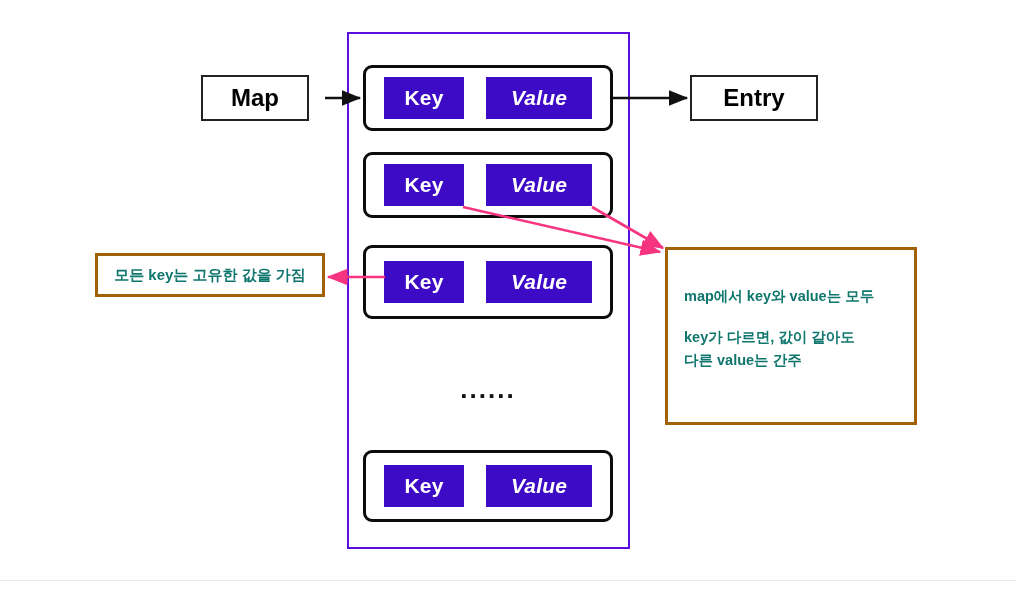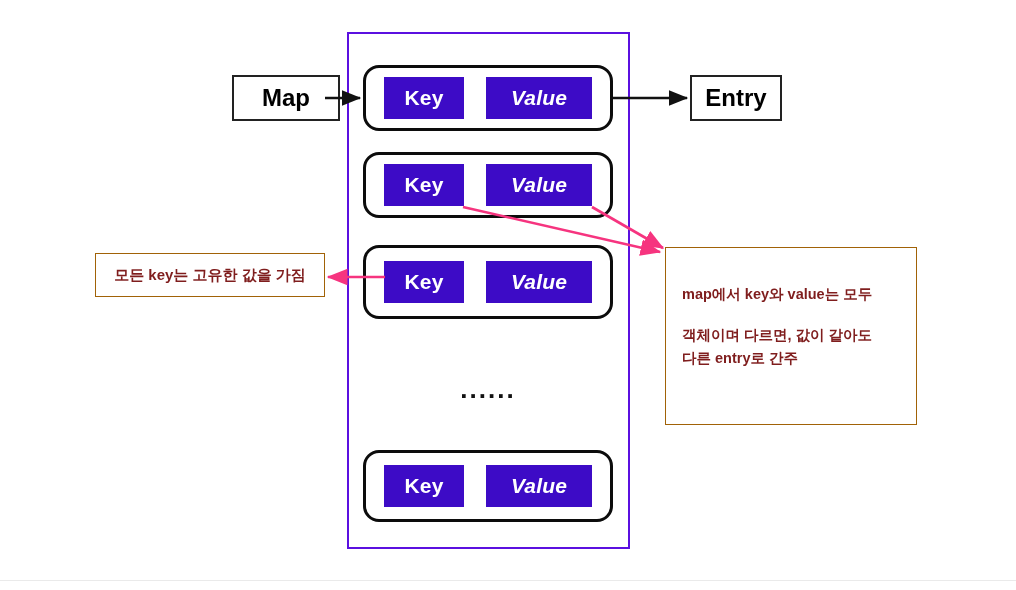--- a/index.html
+++ b/index.html
@@ -45,21 +45,21 @@
     background: #ffffff;
     box-sizing: border-box;
   }
 
   
   .entry-row {
     position: absolute;
     left: 363px;
     width: 250px;
     border: 3px solid #0c0c0c;
-    border-radius: 16px;
+    border-radius: 9px;
     background: #ffffff;
     box-sizing: border-box;
     display: flex;
     align-items: center;
     justify-content: center;
     gap: 22px;
   }
   .entry-row.r1 { top: 65px;  height: 66px; }
   .entry-row.r2 { top: 152px; height: 66px; }
   .entry-row.r3 { top: 245px; height: 74px; }
@@ -98,30 +98,30 @@
     border: 2px solid #222222;
     background: #ffffff;
     box-sizing: border-box;
     display: flex;
     align-items: center;
     justify-content: center;
     font-size: 24px;
     font-weight: bold;
     color: #000000;
   }
-  .box-map   { left: 232px; top: 75px; width: 108px; height: 46px; }
-  .box-entry { left: 690px; top: 75px; width: 92px; height: 46px; }
+  .box-map   { left: 201px; top: 75px; width: 108px; height: 46px; }
+  .box-entry { left: 690px; top: 75px; width: 128px; height: 46px; }
 
   
   .note {
     position: absolute;
-    border: 1px solid #a16207;
-    background: #ffffff;
-    box-sizing: border-box;
-    color: #7f1d1d;
+    border: 3px solid #a16207;
+    background: #ffffff;
+    box-sizing: border-box;
+    color: #0f766e;
   }
   .note-left {
     left: 95px;
     top: 253px;
     width: 230px;
     height: 44px;
     display: flex;
     align-items: center;
     justify-content: center;
     font-size: 15px;
@@ -180,22 +180,22 @@
 
   <div class="plain-box box-map">Map</div>
 
   <div class="plain-box box-entry">Entry</div>
 
   <div class="note note-left">모든 key는 고유한 값을 가짐</div>
 
   <div class="note note-right">
     <p>map에서 key와 value는 모두</p>
     <div class="para-gap"></div>
-    <p>객체이며 다르면, 값이 같아도</p>
-    <p>다른 entry로 간주</p>
+    <p>key가 다르면, 값이 같아도</p>
+    <p>다른 value는 간주</p>
   </div>
 
   <svg id="arrows" viewBox="0 0 1016 590" xmlns="http://www.w3.org/2000/svg">
     <defs>
       <marker id="arrow-black" markerWidth="9" markerHeight="9" refX="7.5" refY="3.2" orient="auto" markerUnits="strokeWidth">
         <path d="M0,0 L8,3.2 L0,6.4 z" fill="#111111"></path>
       </marker>
       <marker id="arrow-pink" markerWidth="9" markerHeight="9" refX="7.5" refY="3.2" orient="auto" markerUnits="strokeWidth">
         <path d="M0,0 L8,3.2 L0,6.4 z" fill="#f6347f"></path>
       </marker>

